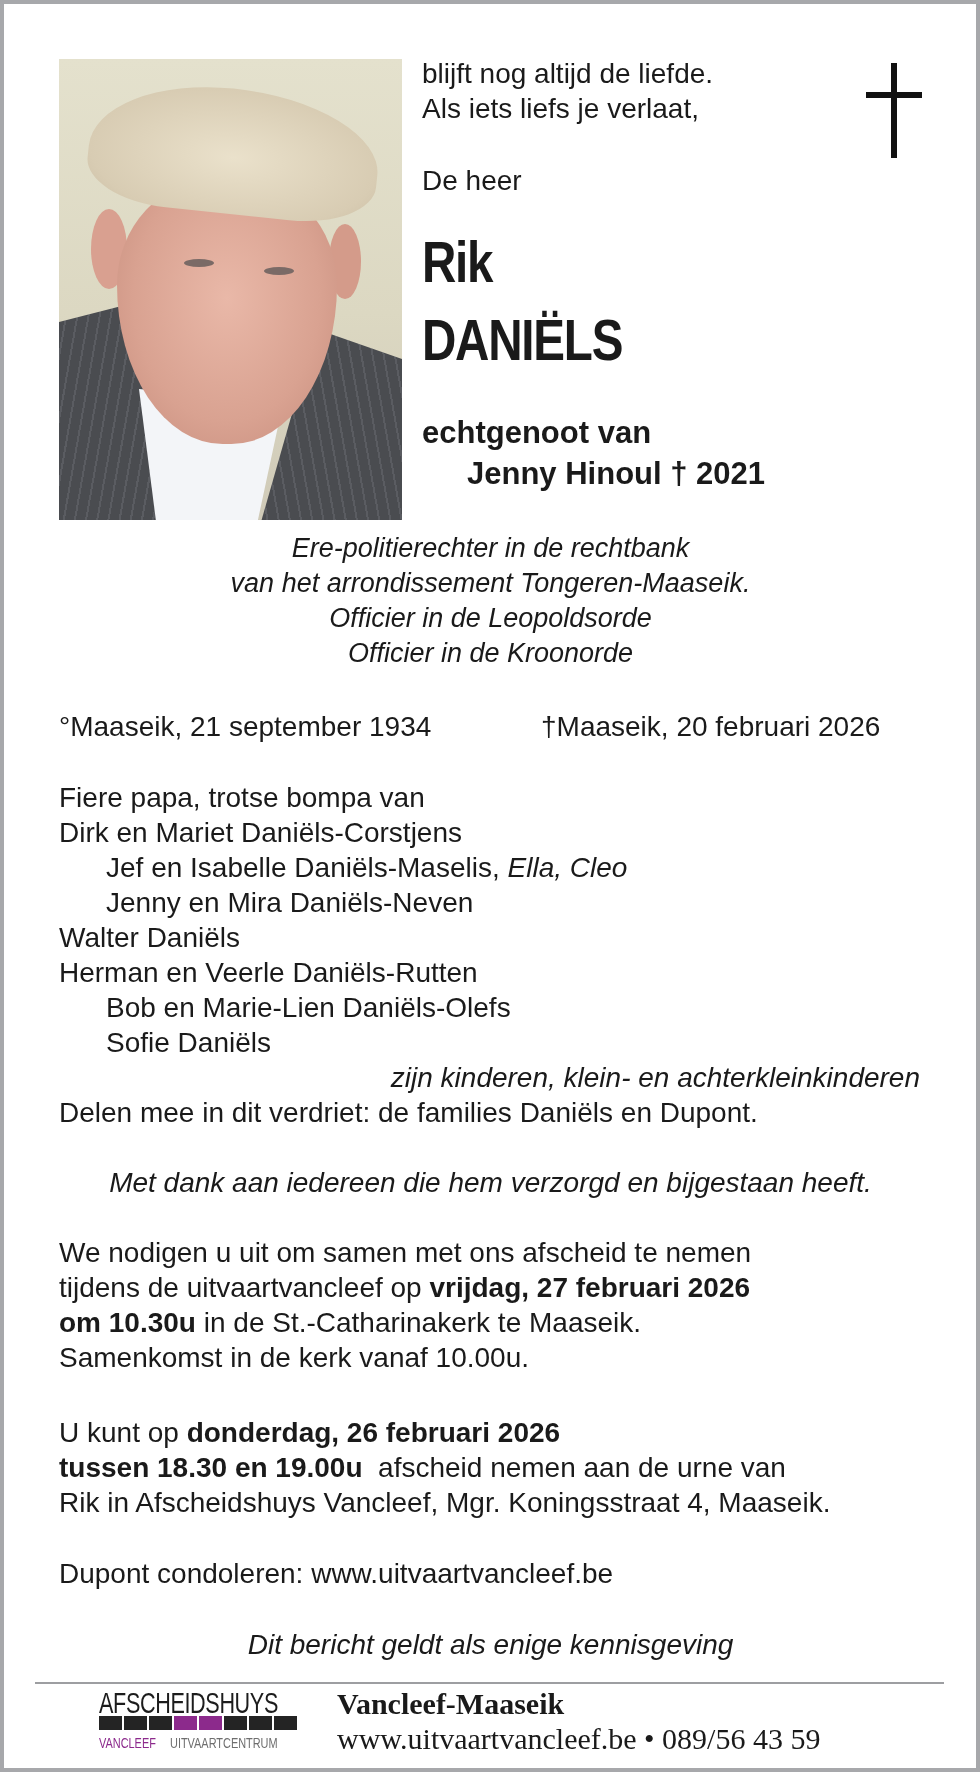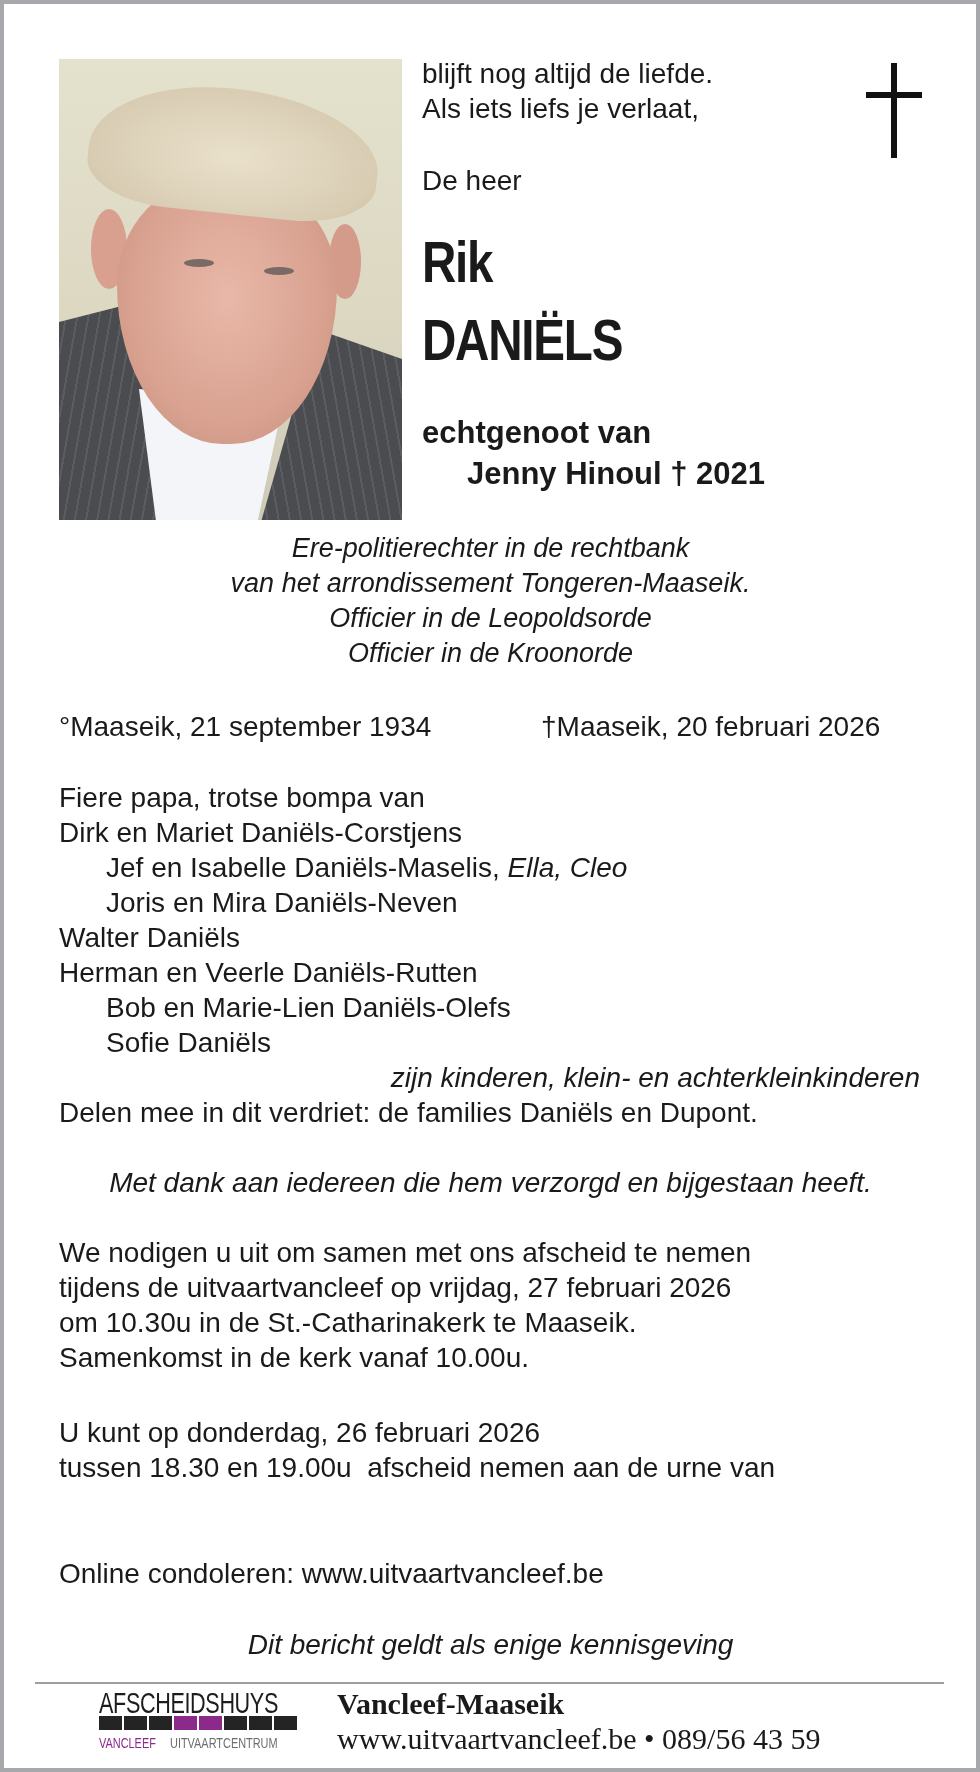--- a/index.html
+++ b/index.html
@@ -28,21 +28,21 @@
   .cross { position: absolute; }
   .cross .v { position: absolute; left: 891px; top: 63px; width: 6px; height: 95px; background: #111; }
   .cross .h { position: absolute; left: 866px; top: 92px; width: 56px; height: 6px; background: #111; }
   .t28 { font-size: 28px; line-height: 35px; }
   .name { font-family: "Liberation Sans", sans-serif; font-weight: bold; font-size: 58px; line-height: 66px;
           letter-spacing: -1.5px; transform: scaleX(0.82); transform-origin: left top; }
   .spouse { font-size: 31px; line-height: 41px; font-weight: bold; }
   .center { position: absolute; left: 59px; width: 863px; text-align: center; font-style: italic;
             font-size: 27px; line-height: 35px; }
   .it { font-style: italic; }
-  .b { font-weight: normal; }
+  .b { font-weight: bold; }
   .indent { padding-left: 47px; }
   .rule { position: absolute; left: 35px; top: 1682px; width: 909px; height: 2px; background: #9d9ea1; }
   .logo-word { font-family: "Liberation Sans", sans-serif; font-size: 30px; letter-spacing: -0.5px;
                transform: scaleX(0.72); transform-origin: left top; color: #1c1c1c; }
   .blocks { position: absolute; left: 99px; top: 1716px; display: flex; gap: 2px; }
   .blocks span { display: block; width: 23px; height: 14px; background: #242424; }
   .blocks span.p { background: #8c2a8c; }
   .logo-sub { font-size: 14px; transform: scaleX(0.78); transform-origin: left top; }
   .serif { font-family: "Liberation Serif", "DejaVu Serif", serif; }
 </style>
@@ -87,44 +87,45 @@
   <div>Officier in de Kroonorde</div>
 </div>
 
 <div class="abs t28" style="left:59px; top:709px;">°Maaseik, 21 september 1934</div>
 <div class="abs t28" style="left:541px; top:709px;">†Maaseik, 20 februari 2026</div>
 
 <div class="abs t28" style="left:59px; top:780px;">
   <div>Fiere papa, trotse bompa van</div>
   <div><span>Dirk en Mariet Daniëls-Corstjens</span></div>
   <div class="indent"><span>Jef en Isabelle Daniëls-Maselis, </span><span class="it">Ella, Cleo</span></div>
-  <div class="indent"><span>Joris en Mira Daniëls-Neven</span></div>
+  <div class="indent"><span>Jenny en Mira Daniëls-Neven</span></div>
   <div><span>Walter Daniëls</span></div>
   <div><span>Herman en Veerle Daniëls-Rutten</span></div>
   <div class="indent"><span>Bob en Marie-Lien Daniëls-Olefs</span></div>
   <div class="indent"><span>Sofie Daniëls</span></div>
 </div>
 <div class="abs t28 it" style="right:60px; top:1060px; text-align:right;">zijn kinderen, klein- en achterkleinkinderen</div>
 <div class="abs t28" style="left:59px; top:1095px;">Delen mee in dit verdriet: de families Daniëls en Dupont.</div>
 
 <div class="center" style="top:1165px; font-size:28px;font-style:italic;">Met dank aan iedereen die hem verzorgd en bijgestaan heeft.</div>
 
 <div class="abs t28" style="left:59px; top:1235px;">
   <div>We nodigen u uit om samen met ons afscheid te nemen</div>
   <div><span>tijdens de uitvaartvancleef op </span><span class="b">vrijdag, 27 februari 2026</span></div>
   <div><span class="b">om 10.30u</span><span> in de St.-Catharinakerk te Maaseik.</span></div>
   <div>Samenkomst in de kerk vanaf 10.00u.</div>
 </div>
 
 <div class="abs t28" style="left:59px; top:1415px;">
   <div><span>U kunt op </span><span class="b">donderdag, 26 februari 2026</span></div>
   <div style="white-space:pre;"><span class="b">tussen 18.30 en 19.00u</span><span>  afscheid nemen aan de urne van</span></div>
+  <div>Rik in Afscheidshuys Vancleef, Mgr. Koningsstraat 4, Maaseik.</div>
 </div>
 
-<div class="abs t28" style="left:59px; top:1556px;">Online condoleren: www.uitvaartvancleef.be</div>
+<div class="abs t28" style="left:59px; top:1556px;">Dupont condoleren: www.uitvaartvancleef.be</div>
 
 <div class="center" style="top:1627px; font-size:28px;">Dit bericht geldt als enige kennisgeving</div>
 
 <div class="rule"></div>
 
 <div class="abs logo-word" style="left:99px; top:1686px;">AFSCHEIDSHUYS</div>
 <div class="blocks">
   <span></span>
     <span></span>
     <span></span>

